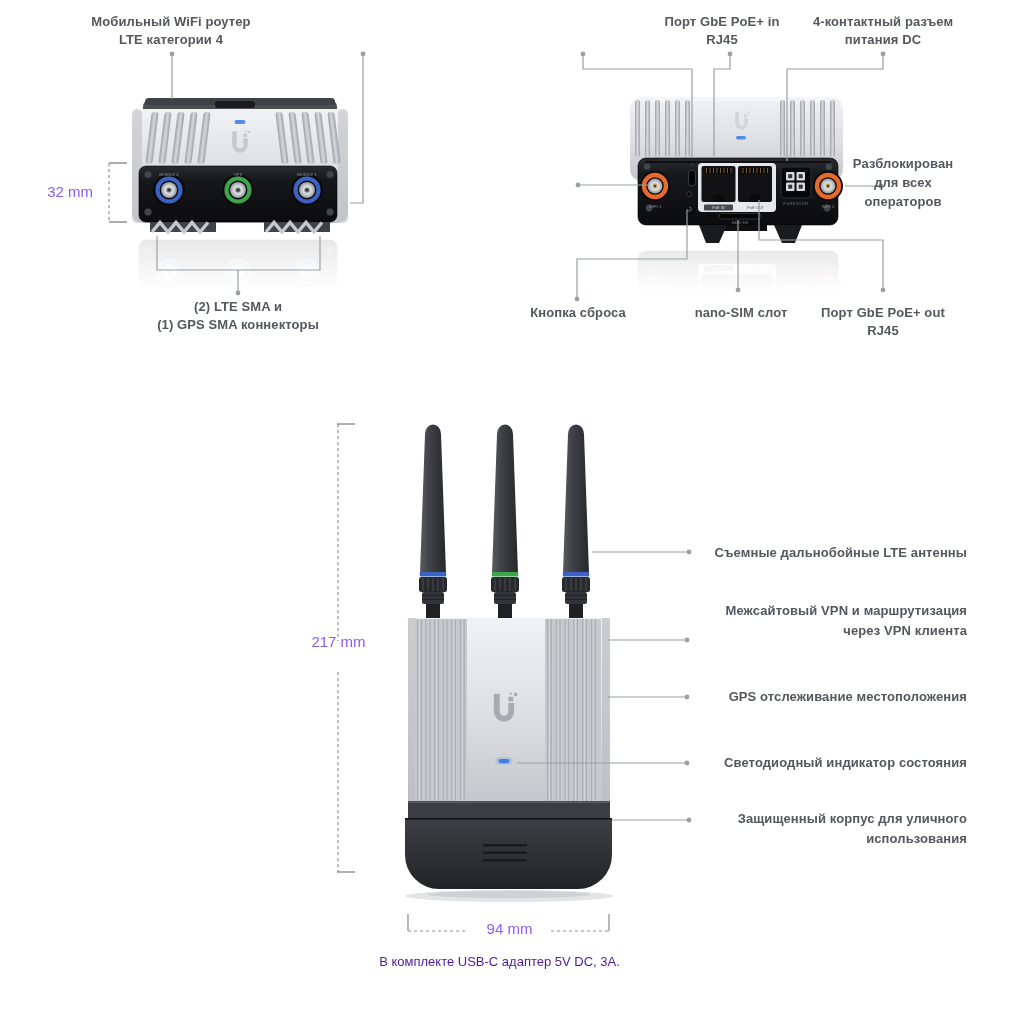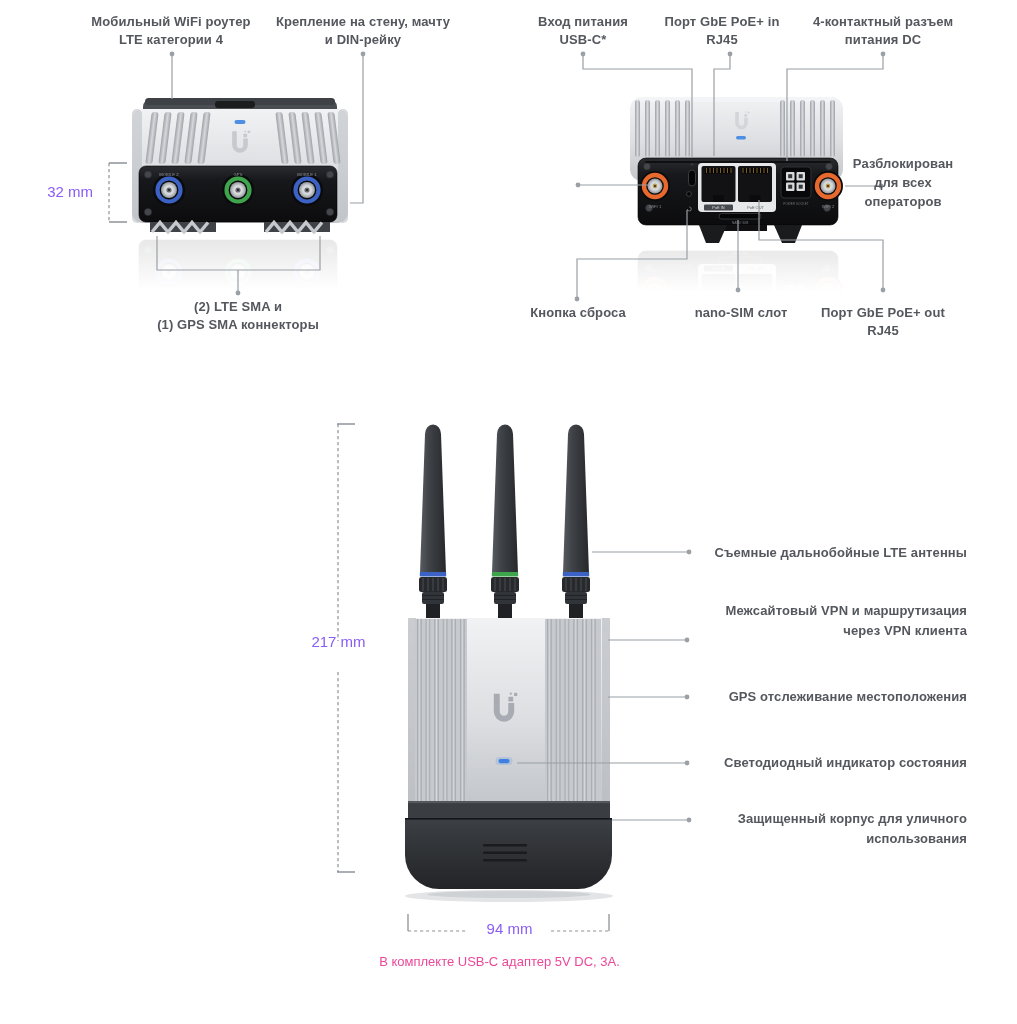--- a/index.html
+++ b/index.html
@@ -13,21 +13,21 @@
   }
   .lbl3 { line-height:19px; }
   .dim {
     position:absolute; color:#8b5cf6; font-weight:normal; font-size:15px;
     line-height:16px; text-align:center;
   }
   .feature-label {
     position:absolute; left:699px; width:268px; text-align:right; line-height:20px;
   }
   .footer-note {
-    position:absolute; color:#ec4899; font-weight:normal; font-size:13px;
+    position:absolute; color:#4c1d95; font-weight:normal; font-size:13px;
     text-align:center;
   }
   svg.dev { position:absolute; }
   #callouts { position:absolute; left:0; top:0; pointer-events:none; }
   .cline { stroke:#9aa0a5; stroke-width:1.2; fill:none; }
   .cdash { stroke:#8f9398; stroke-width:1.2; fill:none; stroke-dasharray:3.2 2.8; }
   .ctick { stroke:#8f9398; stroke-width:1.3; fill:none; }
   .cdot  { fill:#9aa0a5; }
 </style>
 </head>
@@ -347,34 +347,26 @@
     <path class="cline" d="M517,763 H686"></path>
       <circle class="cdot" cx="687" cy="763" r="2.4"></circle>
     <path class="cline" d="M612,820 H688"></path>
       <circle class="cdot" cx="689" cy="820" r="2.4"></circle>
   </svg>
 
   <div class="lbl" style="left:61px;top:13px;width:220px">
     <div>Мобильный WiFi роутер</div>
     <div>LTE категории 4</div>
   </div>
-  <div class="lbl" style="left:253px;top:13px;width:220px">
-    <div>Крепление на стену, мачту</div>
-    <div>и DIN-рейку</div>
-  </div>
   <div class="dim" style="left:18px;top:184px;width:75px;text-align:right">32 mm</div>
   <div class="lbl" style="left:138px;top:298px;width:200px">
     <div>(2) LTE SMA и</div>
     <div>(1) GPS SMA коннекторы</div>
   </div>
 
-  <div class="lbl" style="left:513px;top:13px;width:140px">
-    <div>Вход питания</div>
-    <div>USB-C*</div>
-  </div>
   <div class="lbl" style="left:652px;top:13px;width:140px">
     <div>Порт GbE PoE+ in</div>
     <div>RJ45</div>
   </div>
   <div class="lbl" style="left:808px;top:13px;width:150px">
     <div>4-контактный разъем</div>
     <div>питания DC</div>
   </div>
   <div class="lbl lbl3" style="left:833px;top:154px;width:140px">
     <div>Разблокирован</div>

